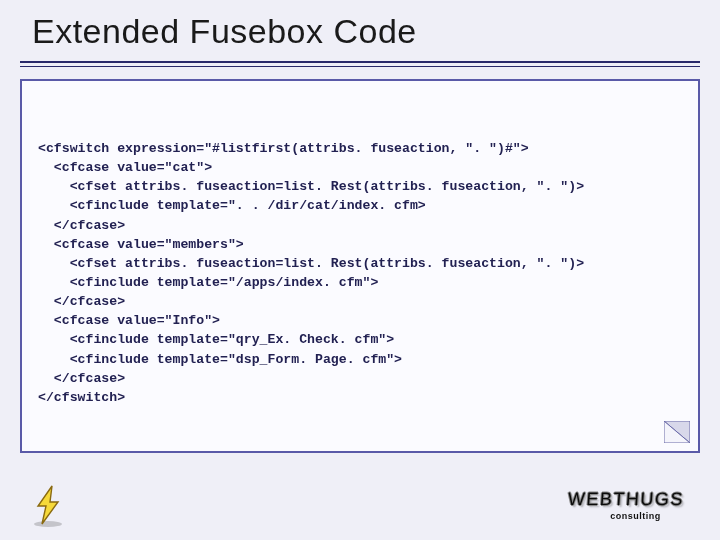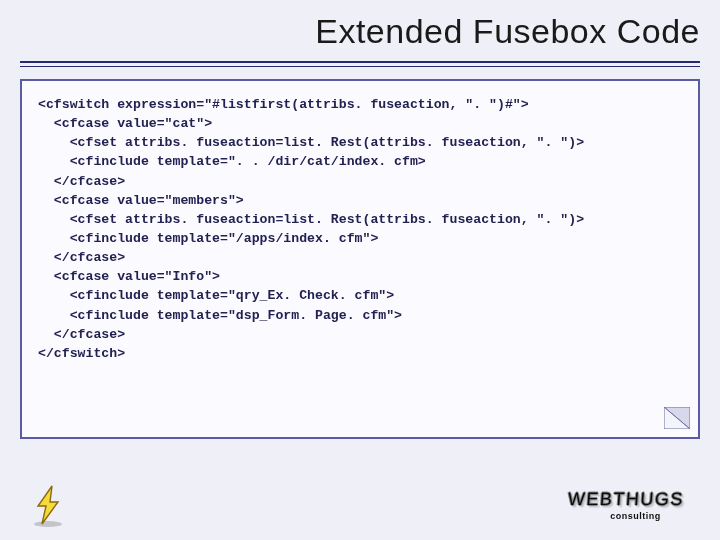--- a/index.html
+++ b/index.html
@@ -12,21 +12,20 @@
     overflow: hidden;
   }
   .slide {
     width: 720px;
     height: 540px;
     position: relative;
     padding: 8px 20px 0 20px;
   }
   .title-wrap {
     padding: 4px 0 10px 12px;
-    text-align: right;
   }
   .title {
     font-size: 34px;
     font-weight: 400;
     color: #1a1a1a;
     letter-spacing: 0.5px;
   }
   .divider {
     position: relative;
     height: 8px;
@@ -53,20 +52,21 @@
     min-height: 360px;
     position: relative;
   }
   .code {
     font-family: "Courier New", Courier, monospace;
     font-size: 13.2px;
     line-height: 1.45;
     color: #222152;
     font-weight: bold;
     white-space: pre;
+    margin-top: 44px;
   }
   .fold {
     position: absolute;
     right: 8px;
     bottom: 8px;
     width: 26px;
     height: 22px;
   }
   .fold svg { display: block; }
   .footer {

